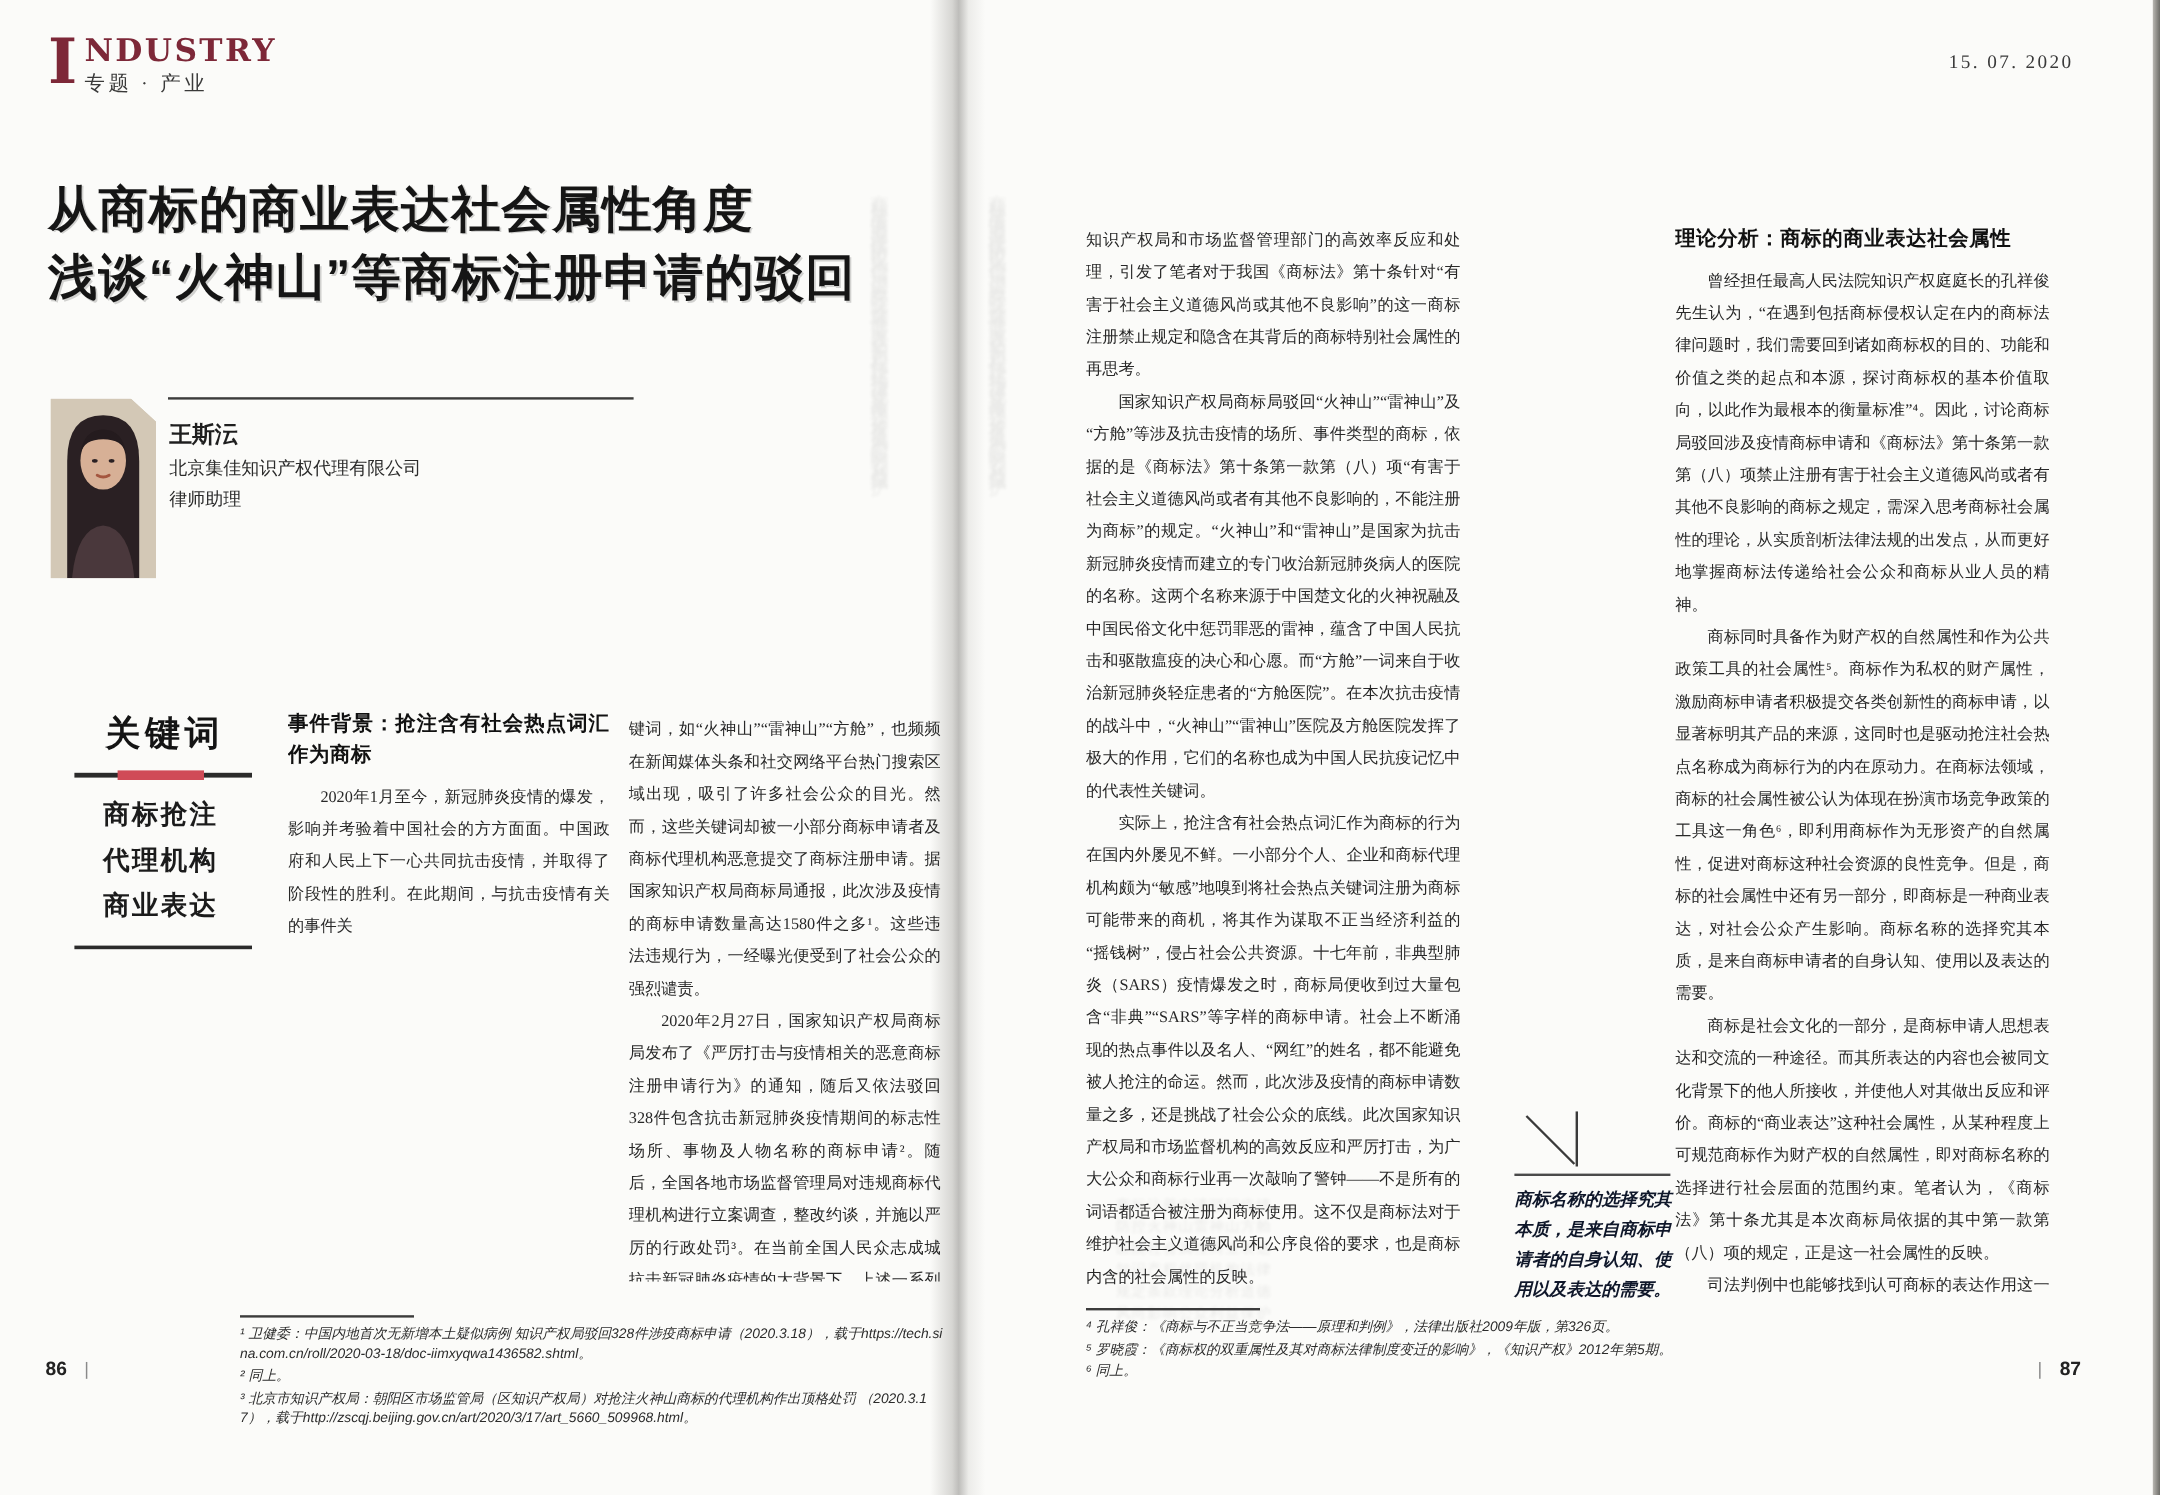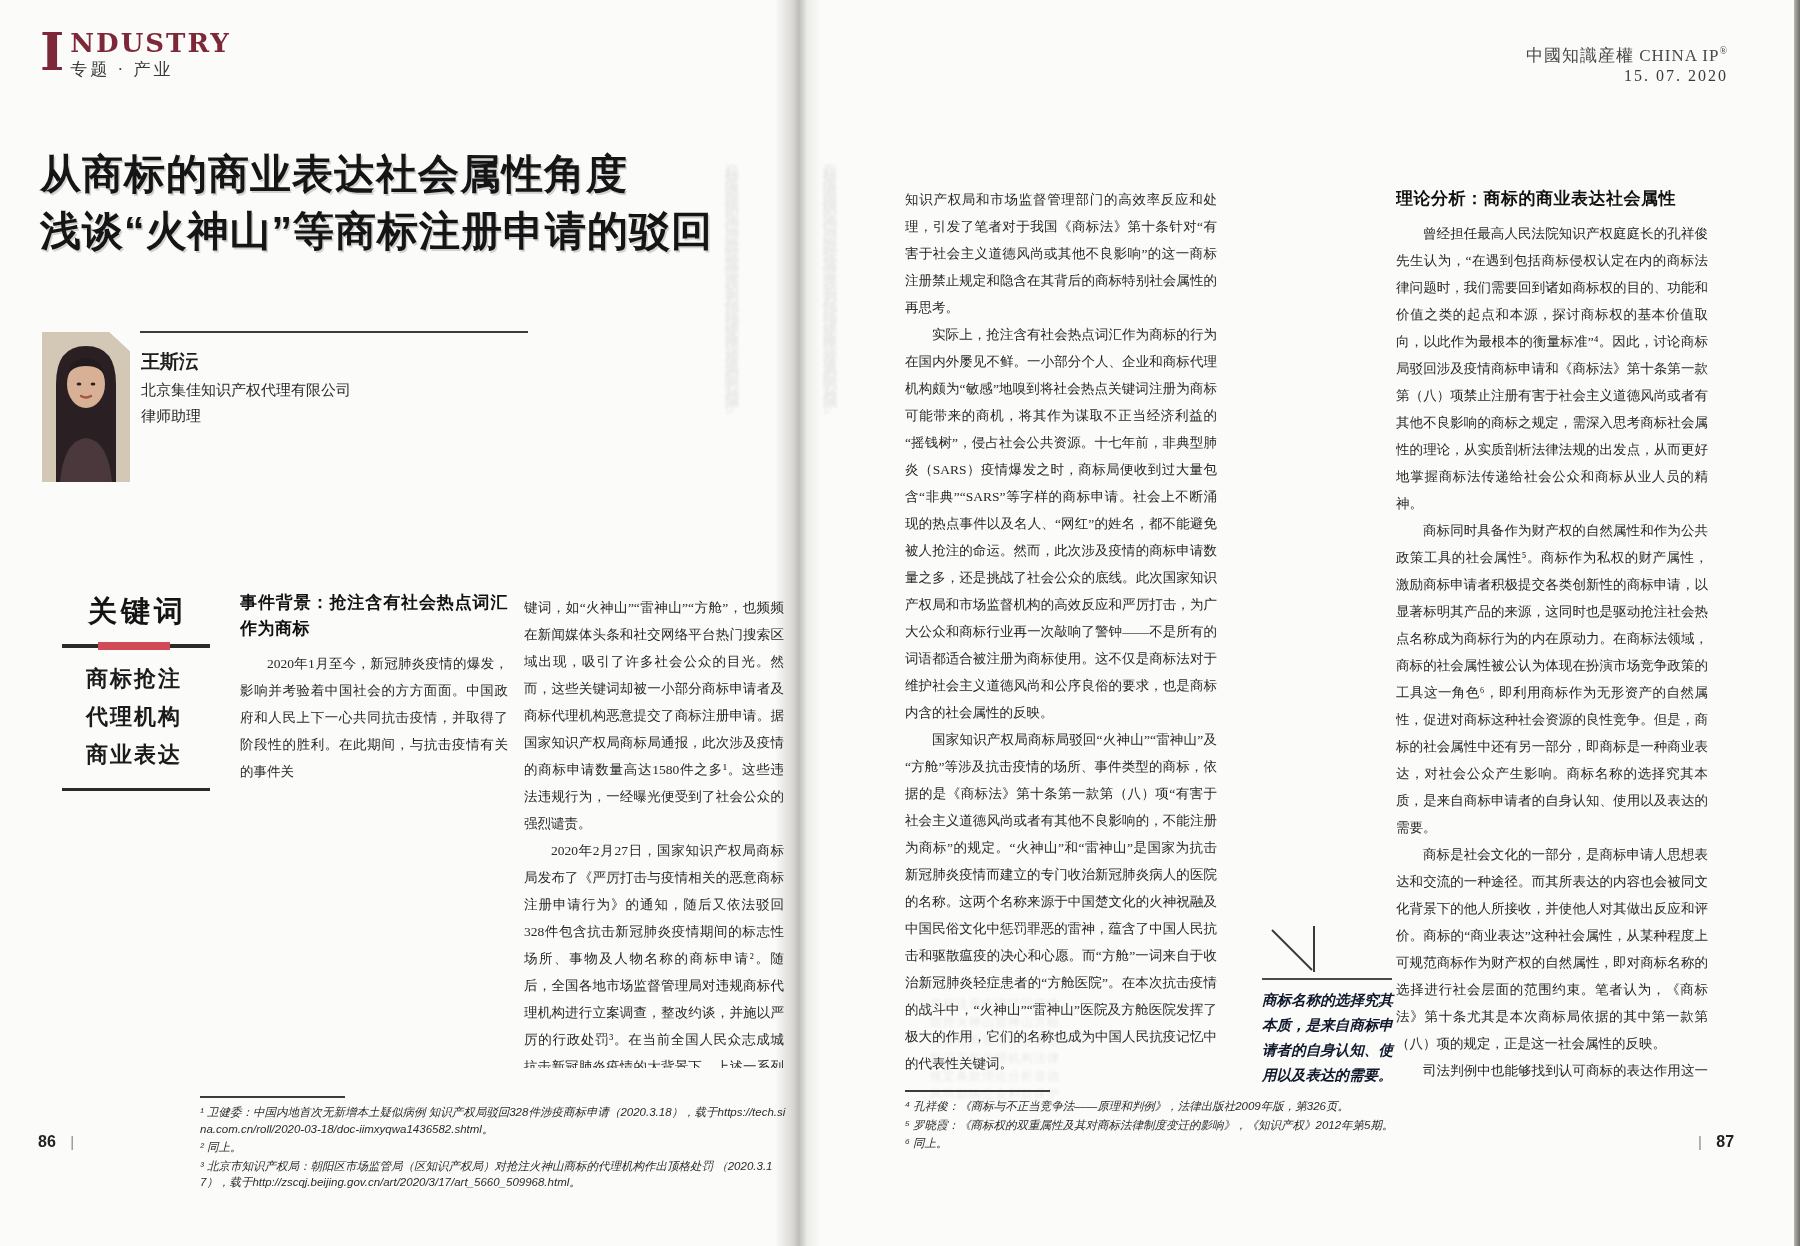--- a/index.html
+++ b/index.html
@@ -85,21 +85,20 @@
 
   <div class="abs" style="left:40px; top:28px;">
     <span class="dropcap-i" style="float:left;">I</span>
     <div style="margin-left:6px; float:left;">
       <div class="industry-rest">NDUSTRY</div>
       <div class="industry-sub">专题 · 产业</div>
     </div>
   </div>
 
   <div class="abs" style="right:72px; top:44px; width:420px;">
-    <div class="brand"><span>中國知識産權 CHINA IP</span><sup>®</sup></div>
     <div class="issue-date">15. 07. 2020</div>
   </div>
 
   <div class="abs" style="left:40px; top:146px; width:740px;">
     <div class="headline">从商标的商业表达社会属性角度</div>
     <div class="headline">浅谈“火神山”等商标注册申请的驳回</div>
   </div>
 
   <div class="abs photo" style="left:42px; top:332px;">
     <svg width="88" height="150" viewBox="0 0 88 150">
@@ -147,22 +146,22 @@
     <p>² 同上。</p>
     <p>³ 北京市知识产权局：朝阳区市场监管局（区知识产权局）对抢注火神山商标的代理机构作出顶格处罚 （2020.3.17），载于http://zscqj.beijing.gov.cn/art/2020/3/17/art_5660_509968.html。</p>
   </div>
   <div class="abs pagenum" style="left:38px; top:1133px;">
     <span>86</span>
     <span class="pagebar" style="margin-left:10px;">|</span>
   </div>
 
   <div class="abs col body-txt" style="left:905px; top:186px; width:312px; height:892px; overflow:hidden;">
     <p class="noindent">知识产权局和市场监督管理部门的高效率反应和处理，引发了笔者对于我国《商标法》第十条针对“有害于社会主义道德风尚或其他不良影响”的这一商标注册禁止规定和隐含在其背后的商标特别社会属性的再思考。</p>
+    <p class="indent">国家知识产权局商标局驳回“火神山”“雷神山”及“方舱”等涉及抗击疫情的场所、事件类型的商标，依据的是《商标法》第十条第一款第（八）项“有害于社会主义道德风尚或者有其他不良影响的，不能注册为商标”的规定。“火神山”和“雷神山”是国家为抗击新冠肺炎疫情而建立的专门收治新冠肺炎病人的医院的名称。这两个名称来源于中国楚文化的火神祝融及中国民俗文化中惩罚罪恶的雷神，蕴含了中国人民抗击和驱散瘟疫的决心和心愿。而“方舱”一词来自于收治新冠肺炎轻症患者的“方舱医院”。在本次抗击疫情的战斗中，“火神山”“雷神山”医院及方舱医院发挥了极大的作用，它们的名称也成为中国人民抗疫记忆中的代表性关键词。</p>
     <p class="indent">实际上，抢注含有社会热点词汇作为商标的行为在国内外屡见不鲜。一小部分个人、企业和商标代理机构颇为“敏感”地嗅到将社会热点关键词注册为商标可能带来的商机，将其作为谋取不正当经济利益的“摇钱树”，侵占社会公共资源。十七年前，非典型肺炎（SARS）疫情爆发之时，商标局便收到过大量包含“非典”“SARS”等字样的商标申请。社会上不断涌现的热点事件以及名人、“网红”的姓名，都不能避免被人抢注的命运。然而，此次涉及疫情的商标申请数量之多，还是挑战了社会公众的底线。此次国家知识产权局和市场监督机构的高效反应和严厉打击，为广大公众和商标行业再一次敲响了警钟——不是所有的词语都适合被注册为商标使用。这不仅是商标法对于维护社会主义道德风尚和公序良俗的要求，也是商标内含的社会属性的反映。</p>
-    <p class="indent">国家知识产权局商标局驳回“火神山”“雷神山”及“方舱”等涉及抗击疫情的场所、事件类型的商标，依据的是《商标法》第十条第一款第（八）项“有害于社会主义道德风尚或者有其他不良影响的，不能注册为商标”的规定。“火神山”和“雷神山”是国家为抗击新冠肺炎疫情而建立的专门收治新冠肺炎病人的医院的名称。这两个名称来源于中国楚文化的火神祝融及中国民俗文化中惩罚罪恶的雷神，蕴含了中国人民抗击和驱散瘟疫的决心和心愿。而“方舱”一词来自于收治新冠肺炎轻症患者的“方舱医院”。在本次抗击疫情的战斗中，“火神山”“雷神山”医院及方舱医院发挥了极大的作用，它们的名称也成为中国人民抗疫记忆中的代表性关键词。</p>
   </div>
 
   <div class="abs" style="left:1268px; top:926px; width:50px; height:48px;">
     <svg width="50" height="48" viewBox="0 0 50 48">
       <line x1="46" y1="0" x2="46" y2="46" stroke="#3a3a3a" stroke-width="2"></line>
       <line x1="4" y1="4" x2="44" y2="44" stroke="#3a3a3a" stroke-width="2"></line>
     </svg>
   </div>
   <div class="abs pq-rule" style="left:1262px; top:978px; width:130px;"></div>
   <div class="abs pull-quote" style="left:1262px; top:988px; width:131px;">商标名称的选择究其本质，是来自商标申请者的自身认知、使用以及表达的需要。</div>

